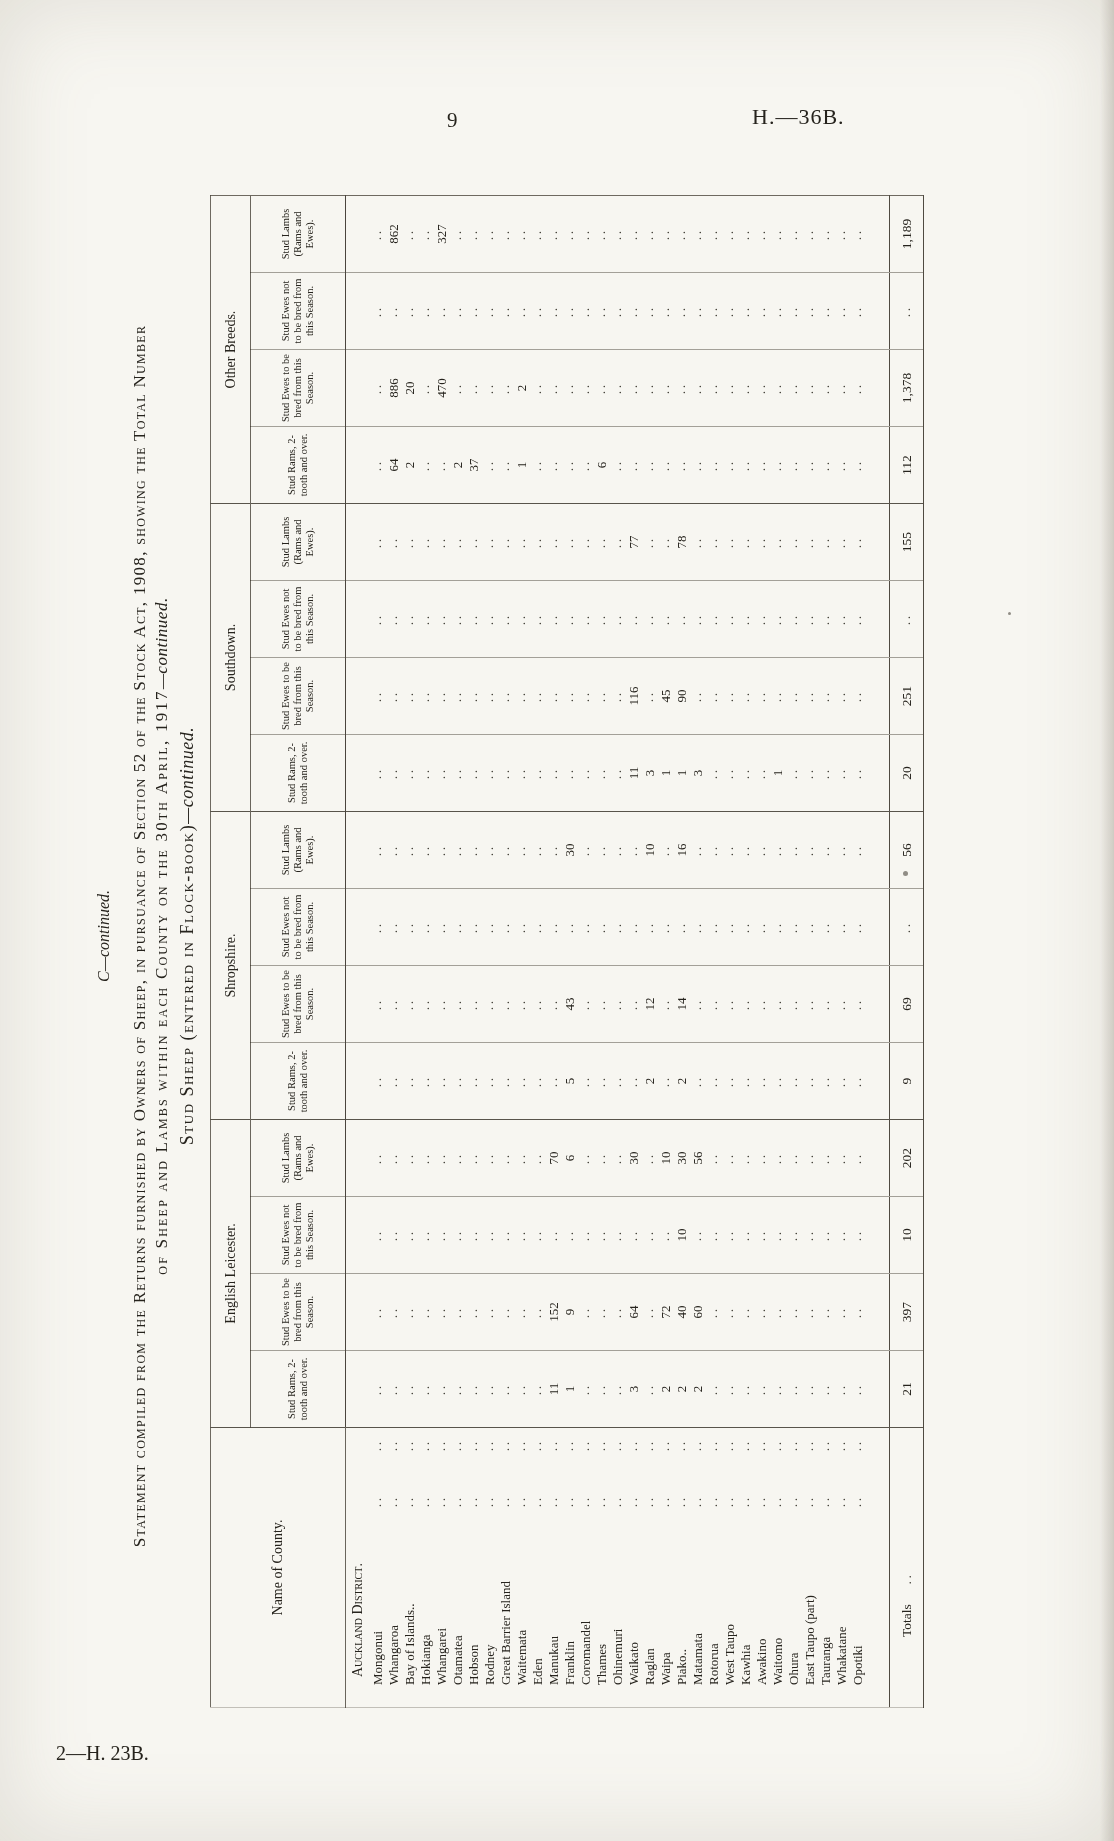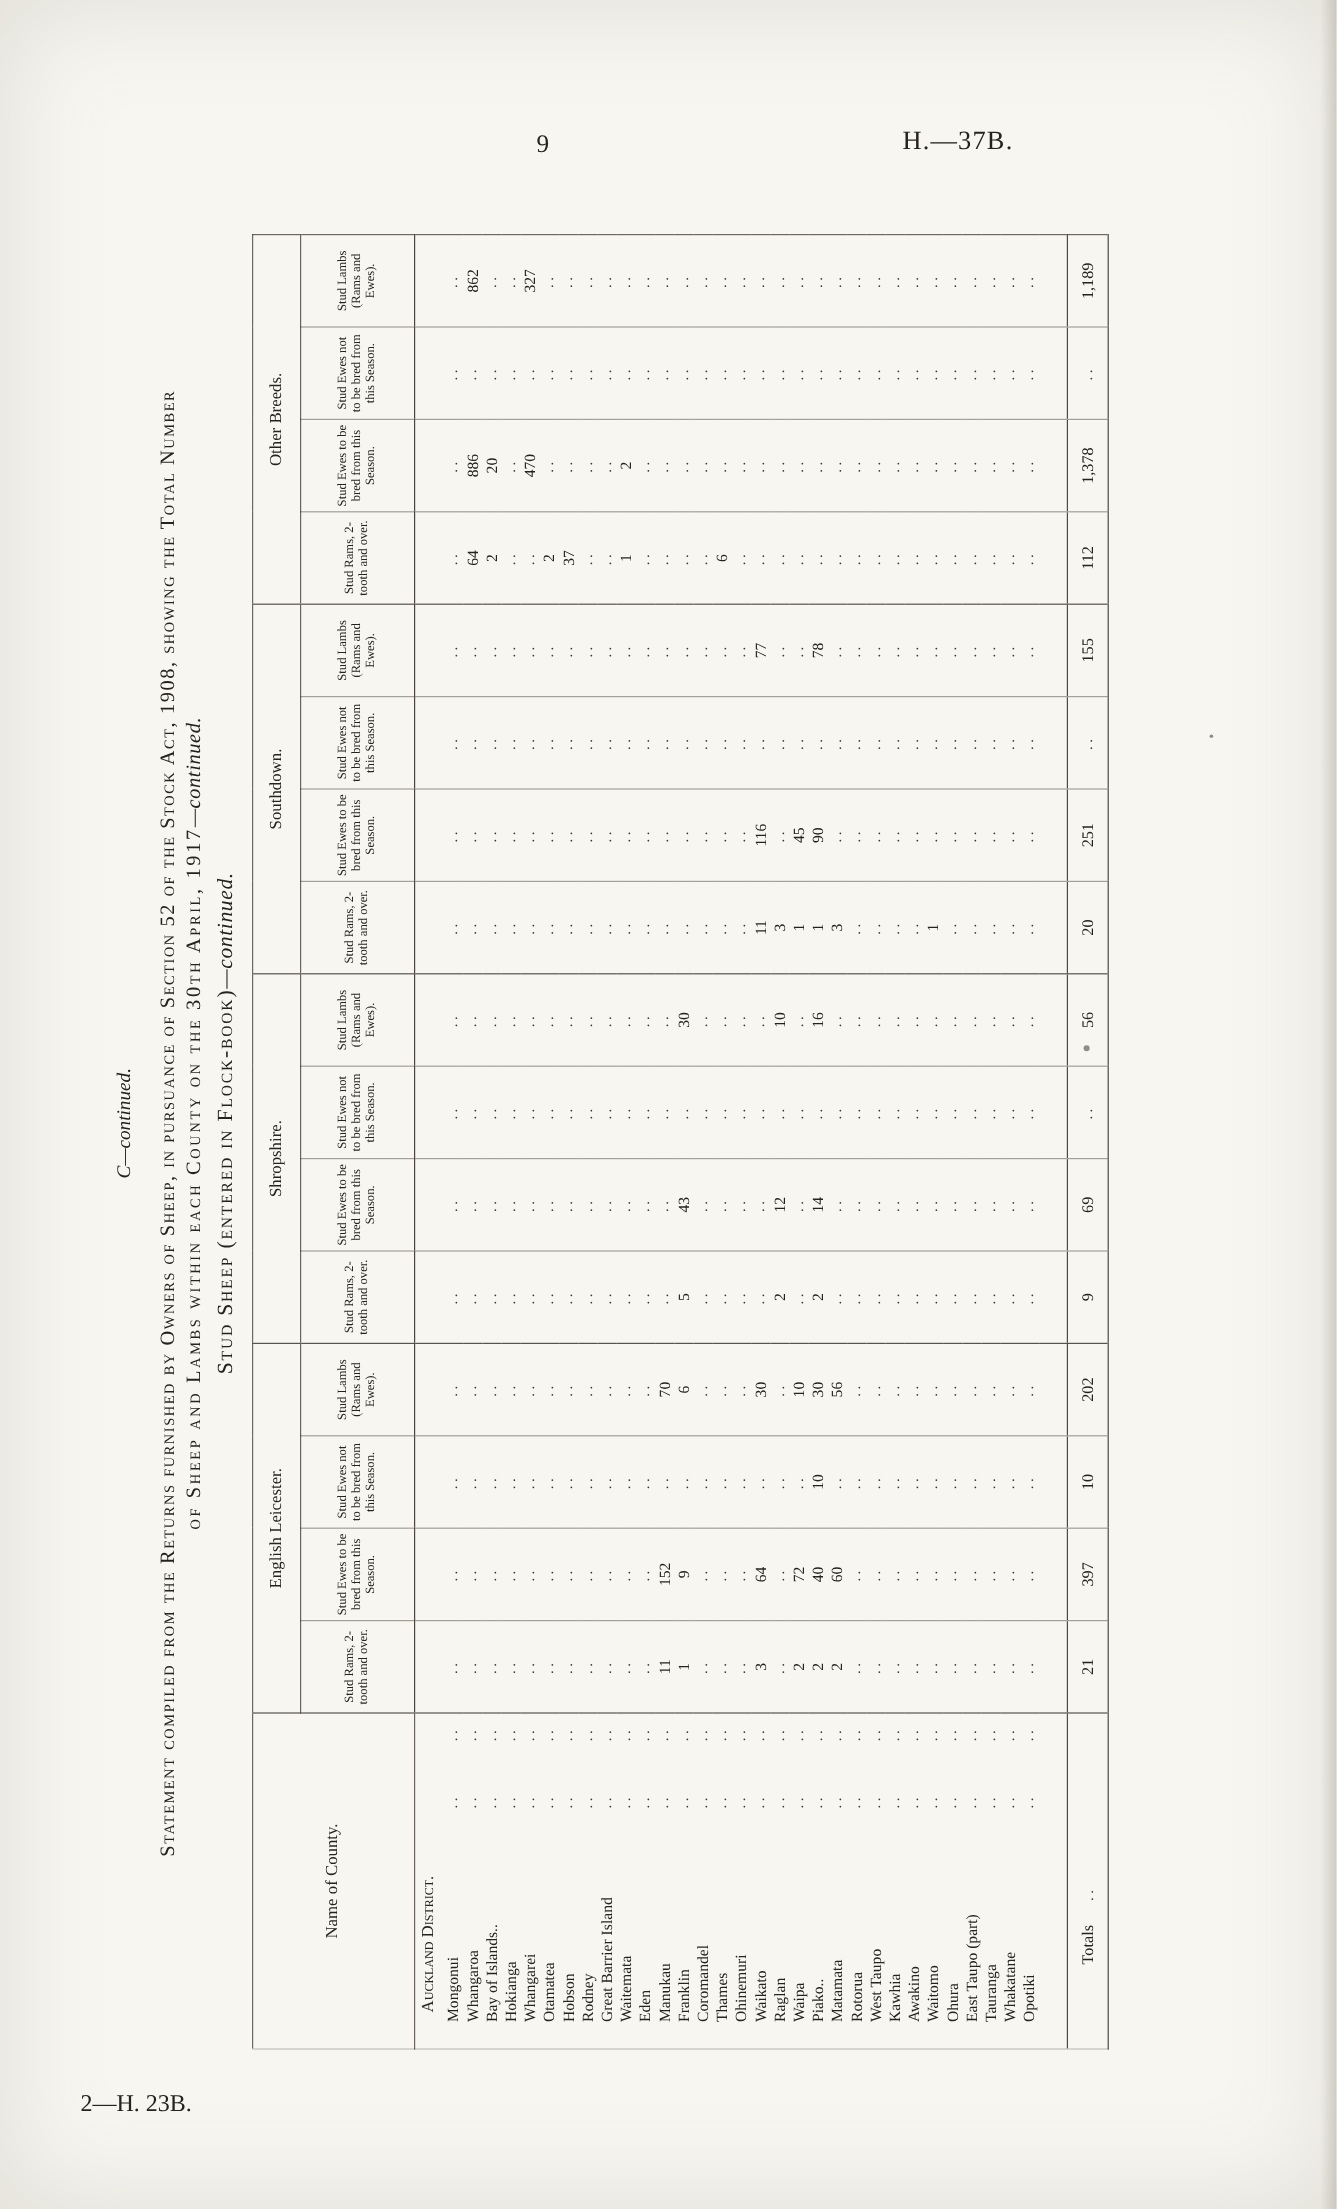--- a/index.html
+++ b/index.html
@@ -4,21 +4,21 @@
 <style>
   html,body{margin:0;padding:0;}
   #page{position:relative;width:1114px;height:1841px;background:#f7f6f1;overflow:hidden;
         font-family:"Liberation Serif","DejaVu Serif",serif;color:#26231d;}
   #page::after{content:"";position:absolute;inset:0;pointer-events:none;
         box-shadow:inset 0 0 90px rgba(120,110,90,.18);}
   .edge{position:absolute;right:0;top:0;width:14px;height:100%;
         background:linear-gradient(to left,rgba(90,80,65,.20),rgba(90,80,65,0));}
   .pageno{position:absolute;left:447px;top:108px;font-size:21px;}
   .paperref{position:absolute;left:752px;top:104px;font-size:22px;letter-spacing:1px;}
-  .footref{position:absolute;left:67px;top:1742px;font-size:20px;}
+  .footref{position:absolute;left:56px;top:1742px;font-size:20px;}
   .speck{position:absolute;background:rgba(60,55,45,.55);border-radius:50%;}
 
   
   .rot-wrap{position:absolute;left:95px;top:150px;width:915px;height:1560px;}
   .rot{width:1560px;height:915px;transform-origin:0 0;
        transform:rotate(-90deg) translateX(-100%);}
 
   .tc{text-align:center;font-style:italic;font-size:16px;margin:6px 0 0;}
   .t1{text-align:center;font-variant:small-caps;font-size:17px;letter-spacing:1.3px;margin:16px 0 0;line-height:22px;}
   .t2{text-align:center;font-variant:small-caps;font-size:17px;letter-spacing:2.2px;margin:0;line-height:22px;}
@@ -56,21 +56,21 @@
 </style>
 </head>
 <body>
 
 <div id="page">
   <div class="edge"></div>
   <div class="speck" style="left:903px;top:871px;width:5px;height:5px;"></div>
   <div class="speck" style="left:1008px;top:612px;width:3px;height:3px;"></div>
 
   <div class="pageno">9</div>
-  <div class="paperref">H.—37B.</div>
+  <div class="paperref">H.—36B.</div>
   <div class="footref">2—H. 23B.</div>
 
   <div class="rot-wrap">
     <div class="rot">
       <div class="tc">C—continued.</div>
       <div class="t1">Statement compiled from the Returns furnished by Owners of Sheep, in pursuance of Section 52 of the Stock Act, 1908, showing the Total Number</div>
       <div class="t2"><span>of Sheep and Lambs within each County on the 30th April, 1917</span><span class="cont">—continued.</span></div>
       <div class="sub"><span>Stud Sheep (entered in Flock-book)</span><span class="cont">—continued.</span></div>
       <table id="stud-table">
           <colgroup>

